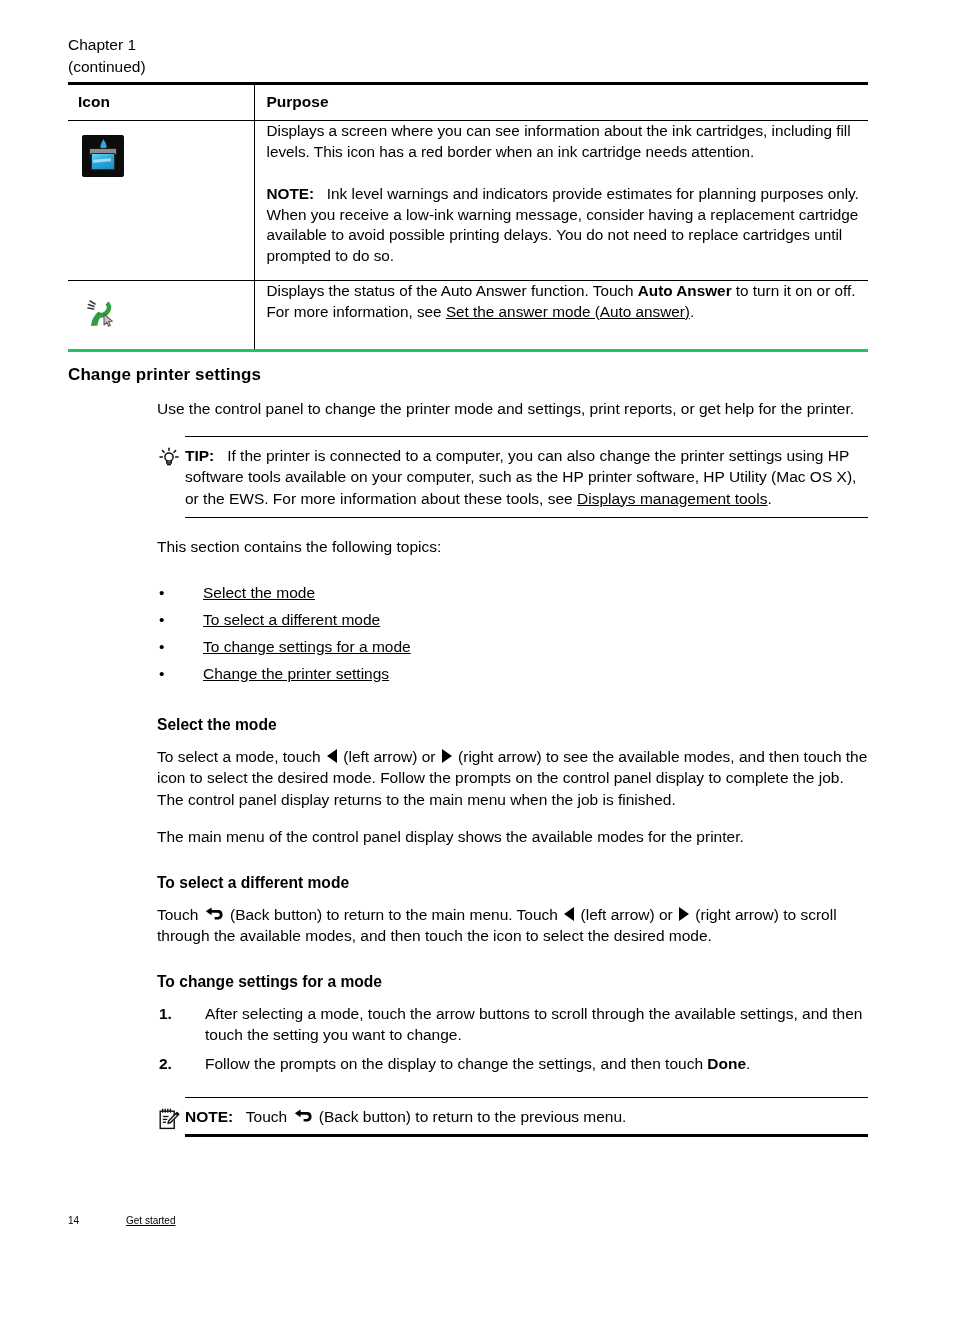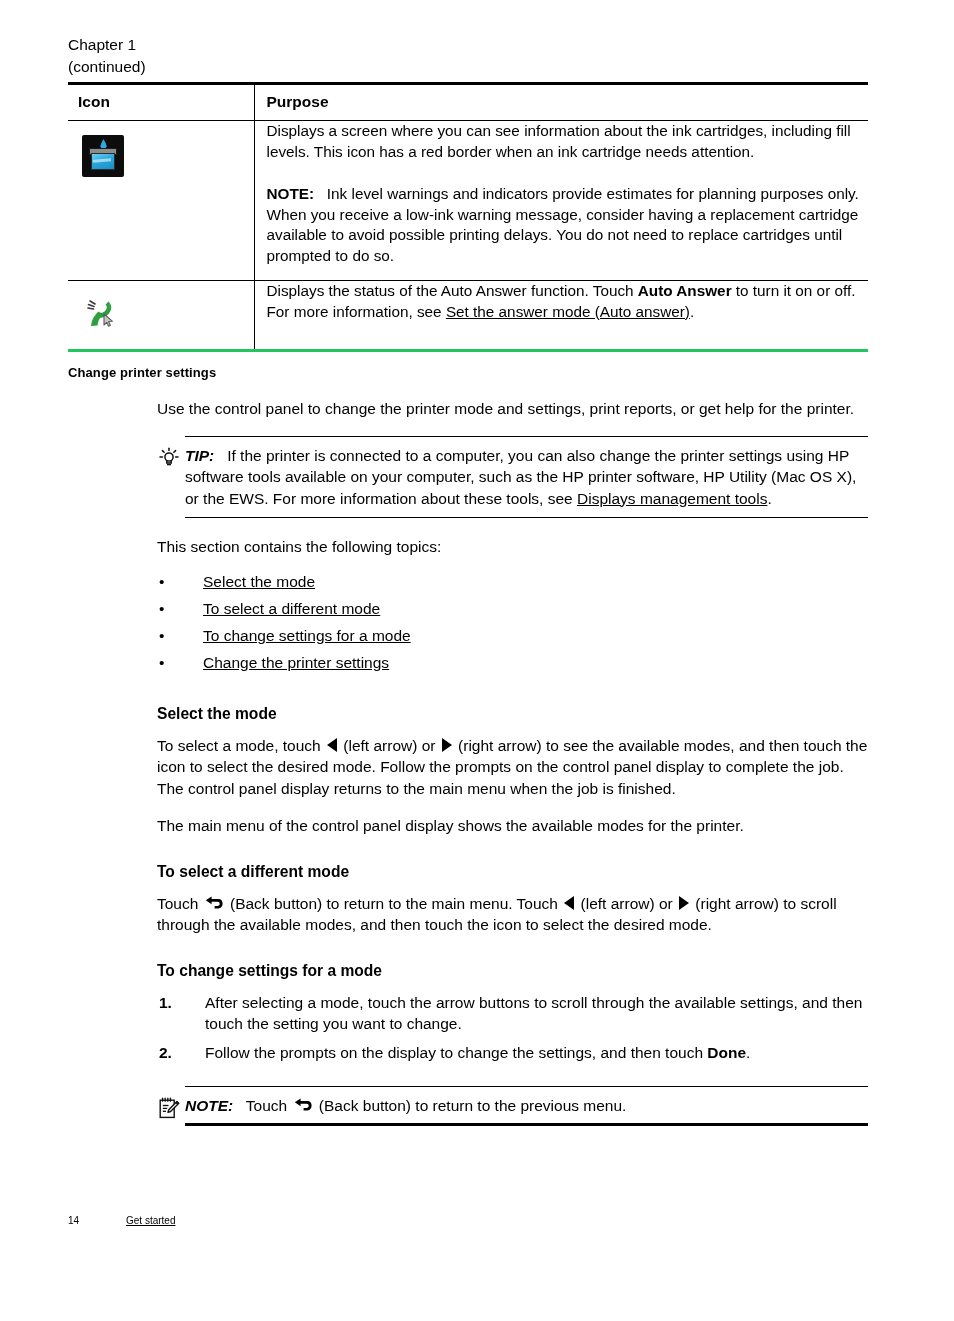--- a/index.html
+++ b/index.html
@@ -134,21 +134,21 @@
     position: relative;
     width: 40px;
     height: 40px;
   }
 
   
   .h1-heading {
     position: absolute;
     left: 68px;
     top: 365px;
-    font-size: 13px;
+    font-size: 17px;
     font-weight: bold;
     letter-spacing: .1px;
   }
   .h3-heading {
     font-size: 15.6px;
     font-weight: bold;
     margin: 0 0 12px 0;
   }
 
   
@@ -156,21 +156,21 @@
     position: absolute;
     left: 157px;
     top: 398px;
     width: 711px;
   }
   .body-col p {
     margin: 0 0 16px 0;
     font-size: 15.5px;
     line-height: 21.5px;
   }
-  .body-col p.tight { margin-bottom: 13px; }
+  .body-col p.tight { margin-bottom: 24px; }
 
   
   .admon {
     position: relative;
     margin: 6px 0 18px 0;
     padding: 9px 0 9px 0;
   }
   .admon .rule-top {
     position: absolute;
     left: 28px;
@@ -193,21 +193,21 @@
     font-size: 15.5px;
     line-height: 21.5px;
   }
   .admon .admon-icon {
     position: absolute;
     left: 0px;
     top: 10px;
     width: 24px;
     height: 24px;
   }
-  .admon .label { font-weight: bold; font-style: italic; }
+  .admon .label { font-weight: bold; }
   .admon .label + span { }
 
   
   ul.topics {
     list-style: none;
     margin: 0 0 26px 0;
     padding: 0;
   }
   ul.topics li {
     position: relative;

